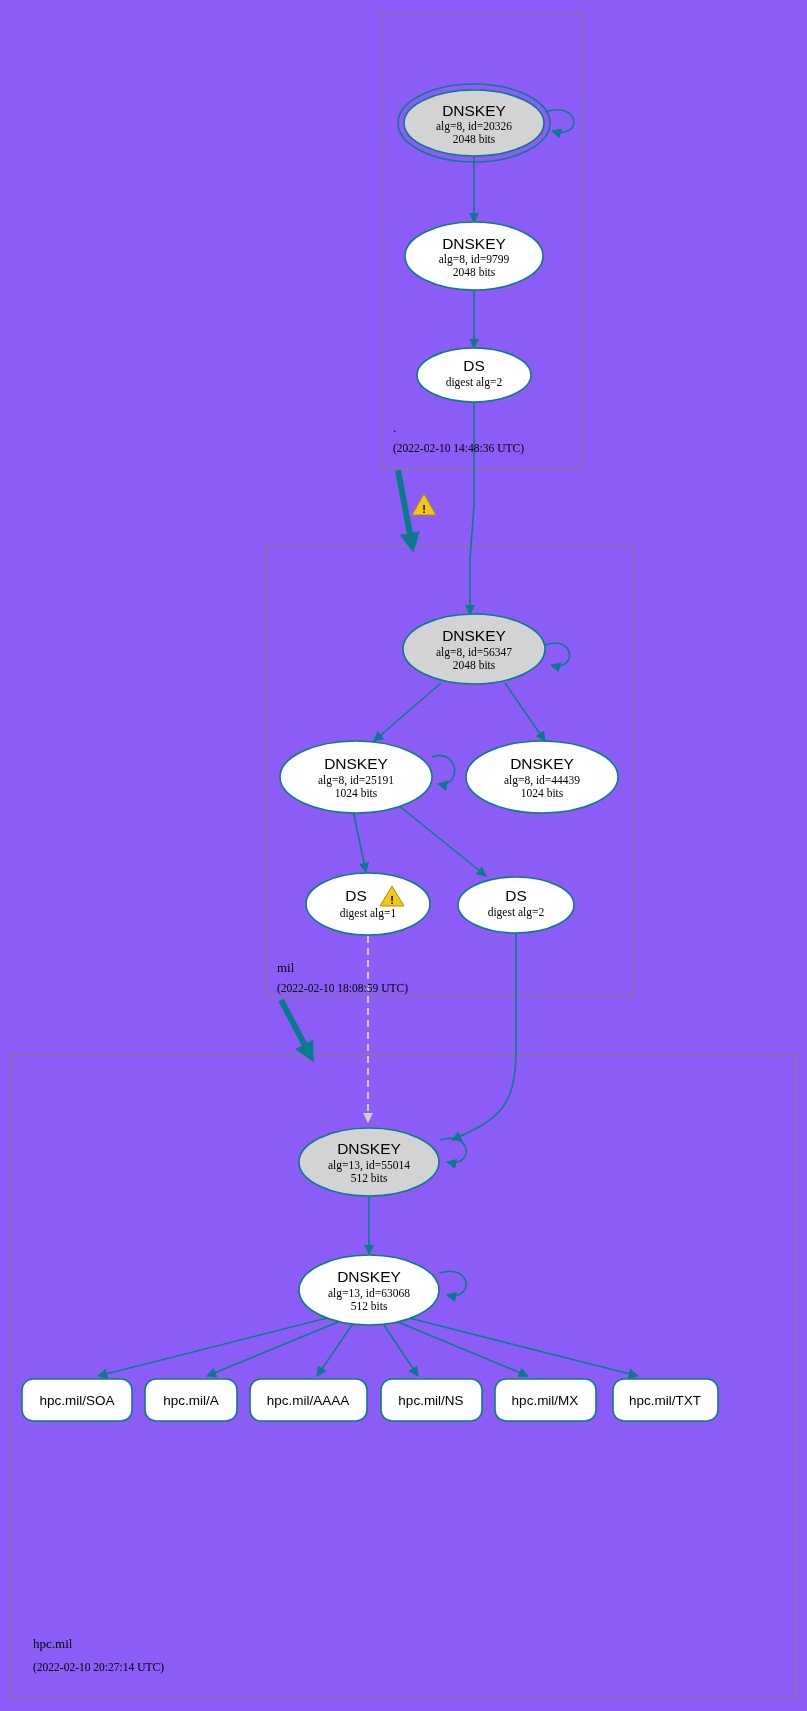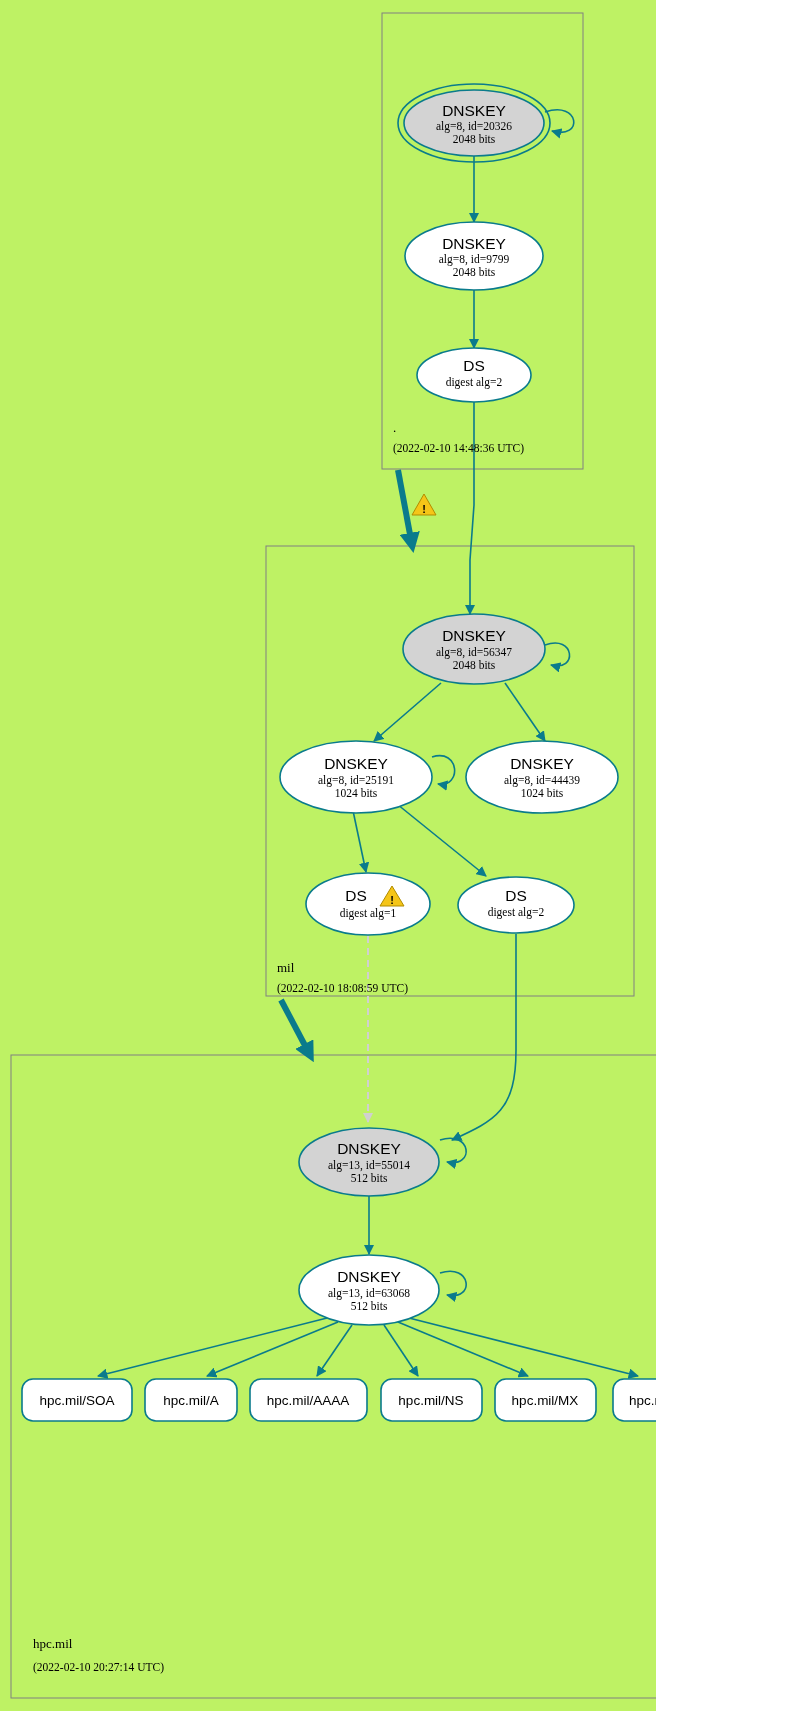--- a/index.html
+++ b/index.html
@@ -2,23 +2,23 @@
 <html><head>
 <meta charset="utf-8">
 <style>
   html, body {
     margin: 0;
     padding: 0;
     background: #ffffff;
   }
   #stage {
     position: relative;
-    width: 656px;
+    width: 807px;
     height: 1711px;
-    background: #bef264;
+    background: #8b5cf6;
     font-family: "Liberation Sans", sans-serif;
     overflow: hidden;
   }
   svg#graph {
     position: absolute;
     left: 0;
     top: 0;
     width: 807px;
     height: 1711px;
   }

